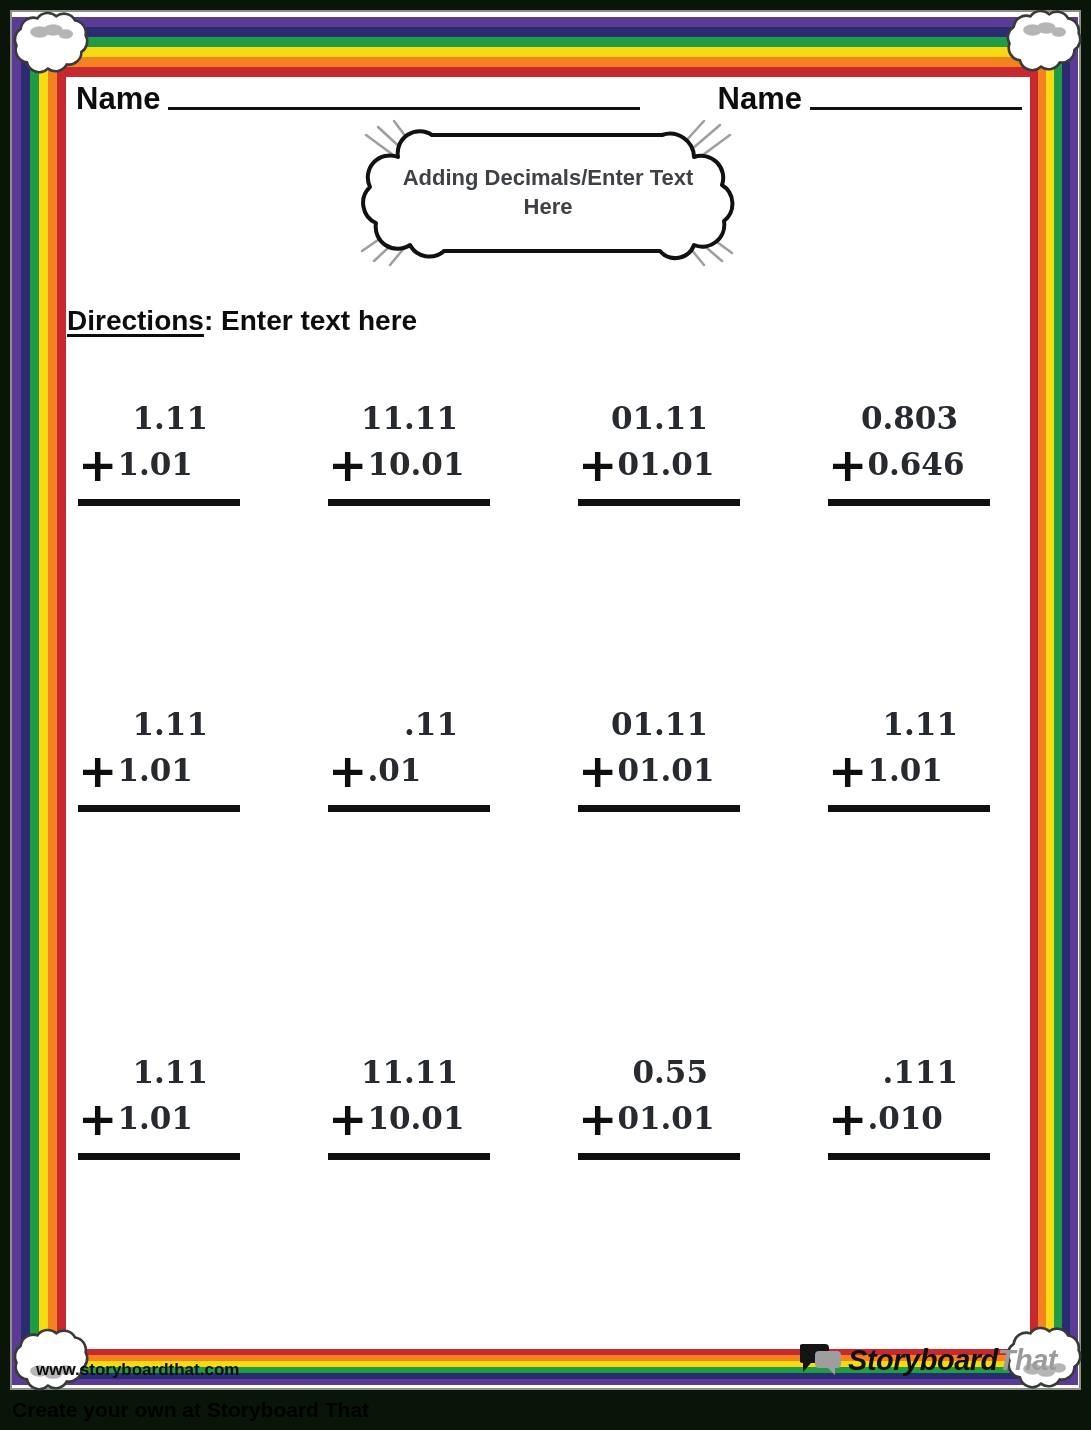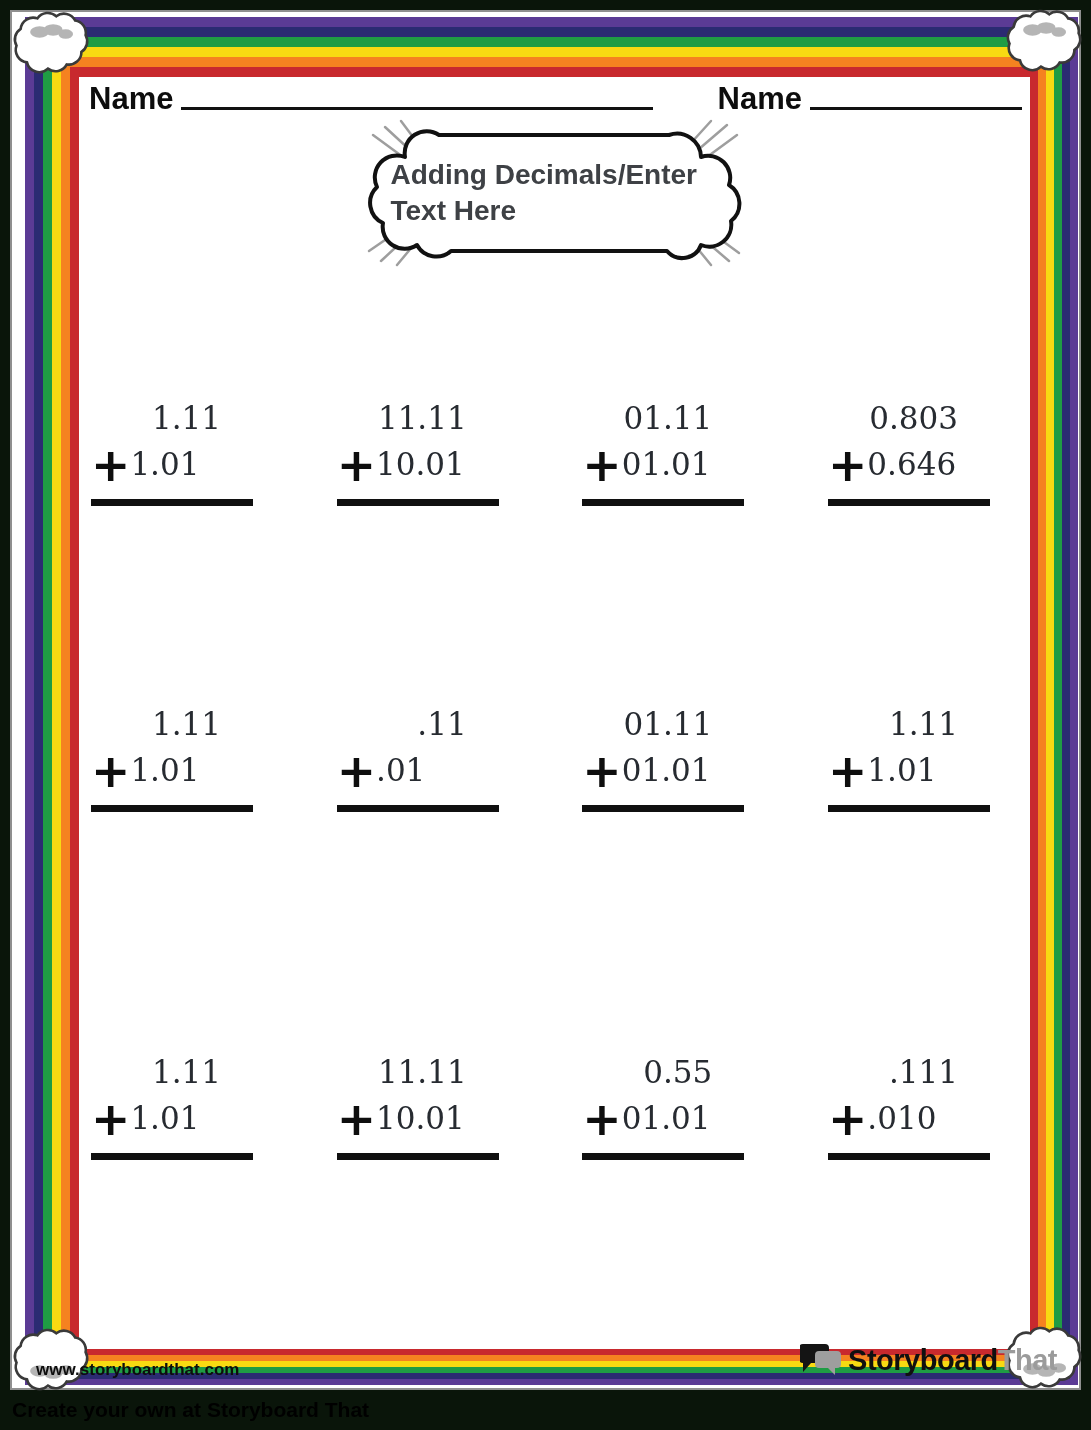--- a/index.html
+++ b/index.html
@@ -2,66 +2,66 @@
 <html><head>
 <meta charset="utf-8">
 <style>
   html,body{margin:0;padding:0;}
   body{font-family:"Liberation Sans", sans-serif;}
   .canvas{position:relative;width:1091px;height:1430px;background:#0A150A;overflow:hidden;}
 
   
   .sheet{position:absolute;left:10px;top:10px;width:1071px;height:1380px;background:#fff;
          border:2px solid #8f8f8f;box-sizing:border-box;}
-  .frame-wrap{margin:5px 1px 3px 13px;}
+  .frame-wrap{margin:5px 1px 3px 0;}
   .band{border-style:solid;border-width:10px 8px 6px 9px;}
   .content{position:relative;background:#fff;height:1272px;overflow:hidden;}
 
   
   .header-row{position:absolute;top:4px;left:10px;right:8px;display:flex;align-items:flex-end;
               font-weight:bold;font-size:31px;color:#0d0d0d;}
   .blank{border-bottom:3px solid #111;height:0;margin-bottom:7px;}
   .name-blank{width:472px;margin-left:8px;}
   .hdr-spacer{flex:1;}
   .date-blank{width:212px;margin-left:8px;}
 
   
   .title-cloud{position:absolute;top:42px;left:50%;transform:translateX(-50%);width:432px;height:148px;}
   .title-cloud svg{position:absolute;inset:0;}
   .title-text{position:absolute;inset:0;display:flex;align-items:center;justify-content:center;
-              font-size:28px;font-weight:bold;color:#3E4145;line-height:1.3;
+              text-align:center;font-size:22px;font-weight:bold;color:#3E4145;line-height:1.3;
               padding:0 52px;}
 
   
   .directions{position:absolute;top:228px;left:1px;font-size:28px;font-weight:bold;color:#0d0d0d;}
   .directions .dlabel{text-decoration:underline;text-decoration-thickness:3px;text-underline-offset:4px;}
 
   
   .prow{position:absolute;left:0;width:100%;display:grid;grid-template-columns:repeat(4,162px);
         justify-content:space-between;padding:0 40px 0 12px;box-sizing:border-box;}
   .prow.r1{top:326px;} .prow.r2{top:632px;} .prow.r3{top:980px;}
-  .num{font-family:"DejaVu Serif", serif;font-weight:normal;font-size:31px;color:#272B31;line-height:1;}
+  .num{font-family:"DejaVu Serif", serif;font-weight:bold;font-size:31px;color:#272B31;line-height:1;}
   .prob .top{text-align:right;padding-right:32px;}
   .prob .mid{display:flex;align-items:center;margin-top:13px;}
   .plus{font-family:"DejaVu Sans", sans-serif;font-weight:bold;font-size:47px;color:#0e0e0e;
         line-height:0.75;margin-left:0;}
   .prob .bottom{flex:1;text-align:left;padding-right:32px;}
   .rule{height:7px;background:#101010;margin-top:17px;}
 
   
   .cloud{position:absolute;z-index:4;}
   .cloud.tl{left:-4px;top:-2px;}
   .cloud.tr{right:-6px;top:-4px;}
   .cloud.bl{left:-4px;bottom:-10px;}
   .cloud.br{right:-6px;bottom:-8px;}
 
   
   .site-url{position:absolute;left:24px;bottom:8px;z-index:6;font-size:17px;font-weight:bold;color:#0d0d0d;}
   .logo{position:absolute;right:22px;bottom:10px;z-index:6;display:flex;align-items:center;gap:4px;}
-  .logo-text{font-size:29px;font-weight:bold;color:#101010;letter-spacing:-0.5px;}
+  .logo-text{font-size:29px;font-weight:bold;color:#101010;letter-spacing:-0.5px;font-style:italic;}
   .logo-text .gray{color:#9b9b9b;}
   .footer-note{position:absolute;left:12px;top:1398px;font-size:21px;font-weight:bold;color:#000;}
 </style>
 </head>
 <body>
 
 <div class="canvas">
 
   <div class="sheet">
     <div class="frame-wrap">
@@ -107,20 +107,23 @@
                        L 112 132
                        A 22 22 0 0 1 78 126
                        A 22 22 0 0 1 44 104
                        A 22 22 0 0 1 38 68
                        A 22 22 0 0 1 66 38
                        A 22 22 0 0 1 100 16 Z" fill="#ffffff" stroke="#111111" stroke-width="4" stroke-linejoin="round"></path>
             </svg>
             <div class="title-text">Adding Decimals/Enter Text Here</div>
           </div>
 
+          <div class="directions">
+            <span class="dlabel">Directions</span><span>: Enter text here</span>
+          </div>
 
           <div class="prow r1">
             <div class="prob">
               <div class="top num">1.11</div>
               <div class="mid">
                             <span class="plus">+</span>
                 <div class="bottom num">1.01</div>
                           </div>
               <div class="rule"></div>
             </div>

